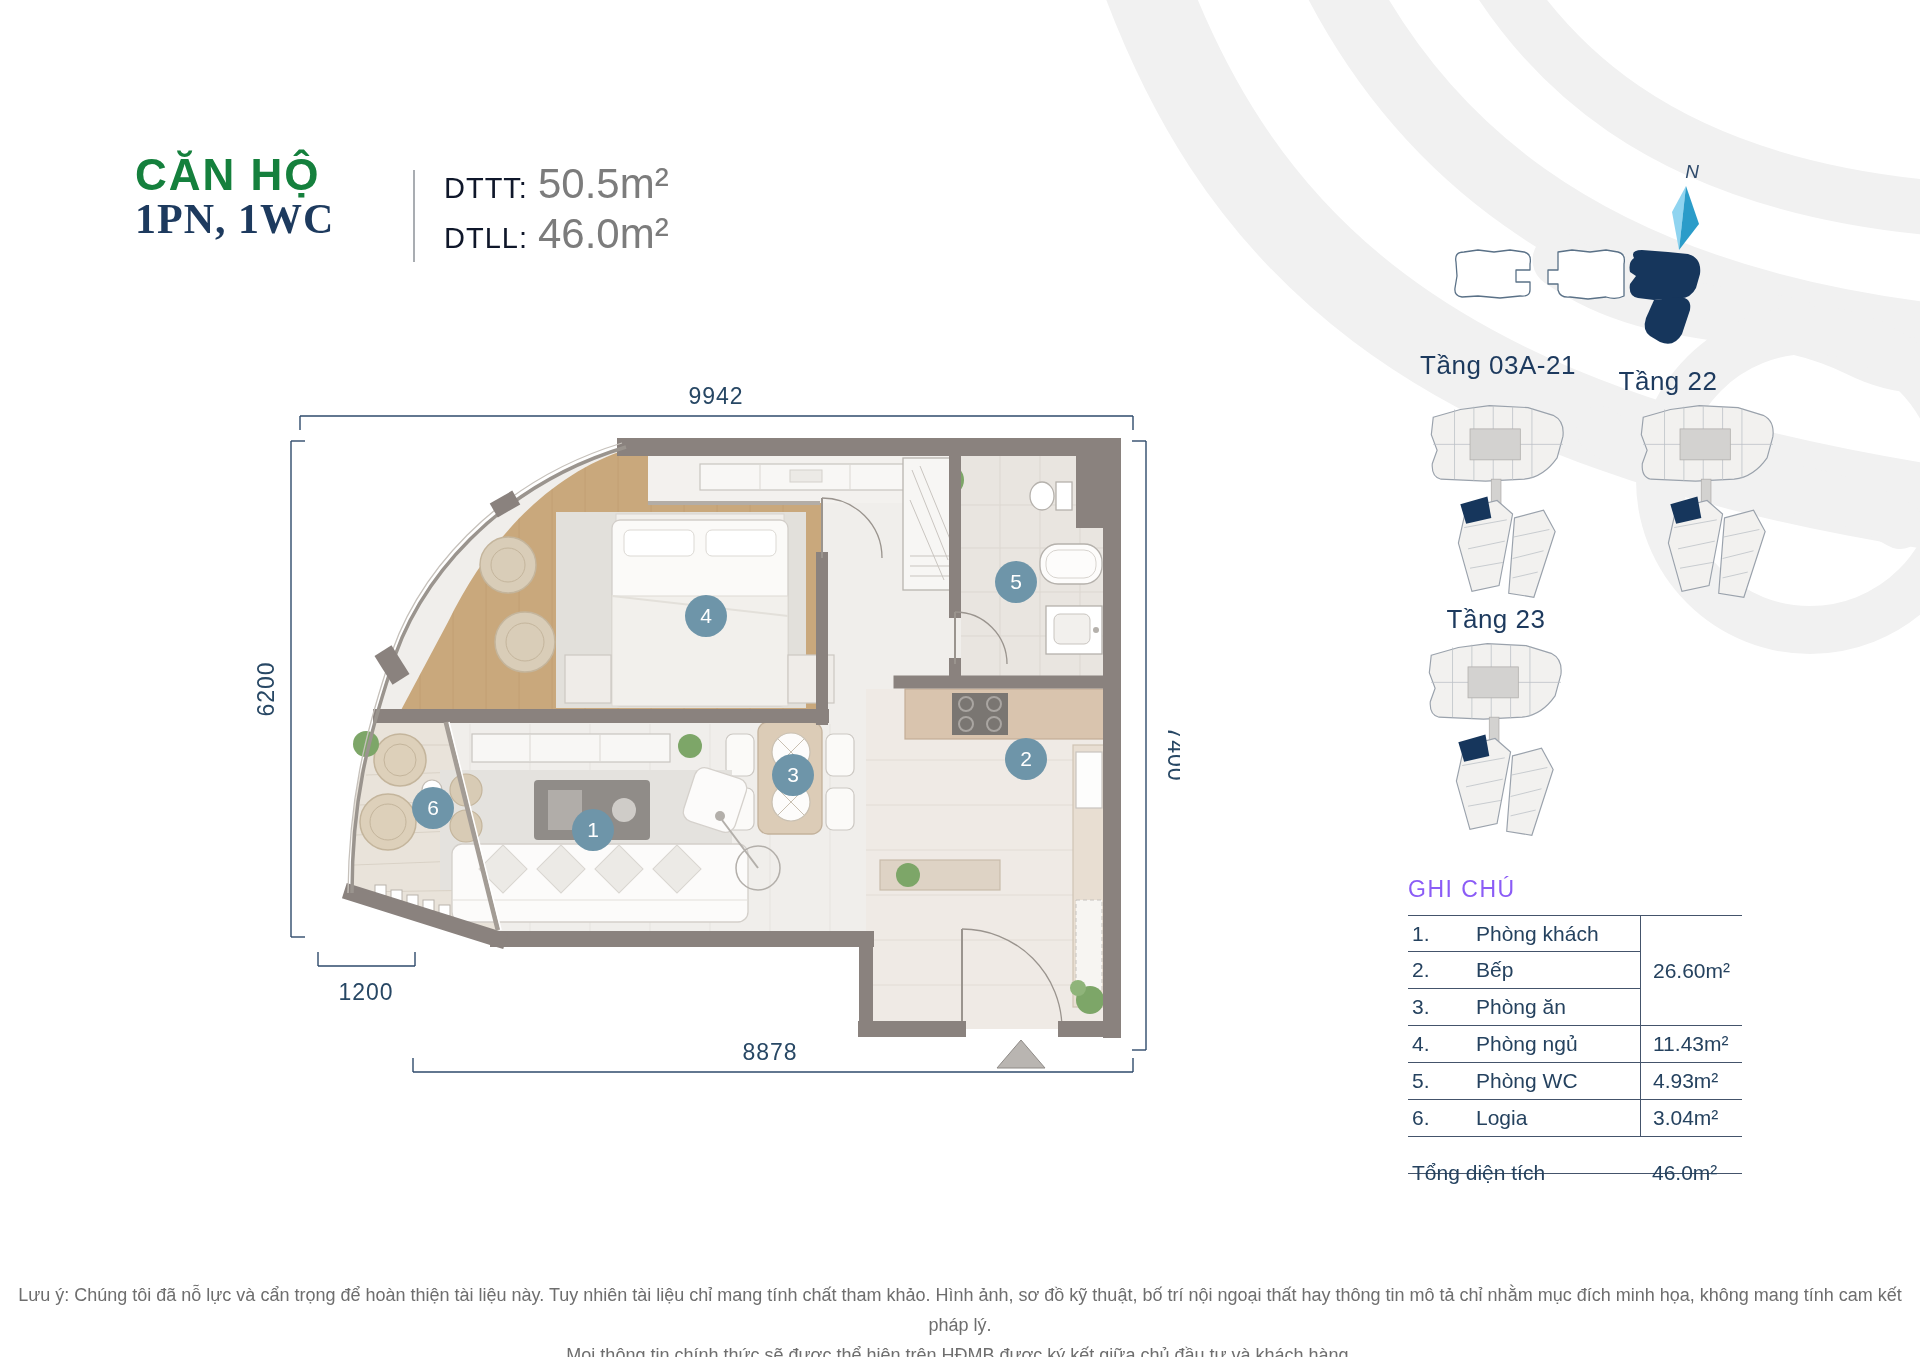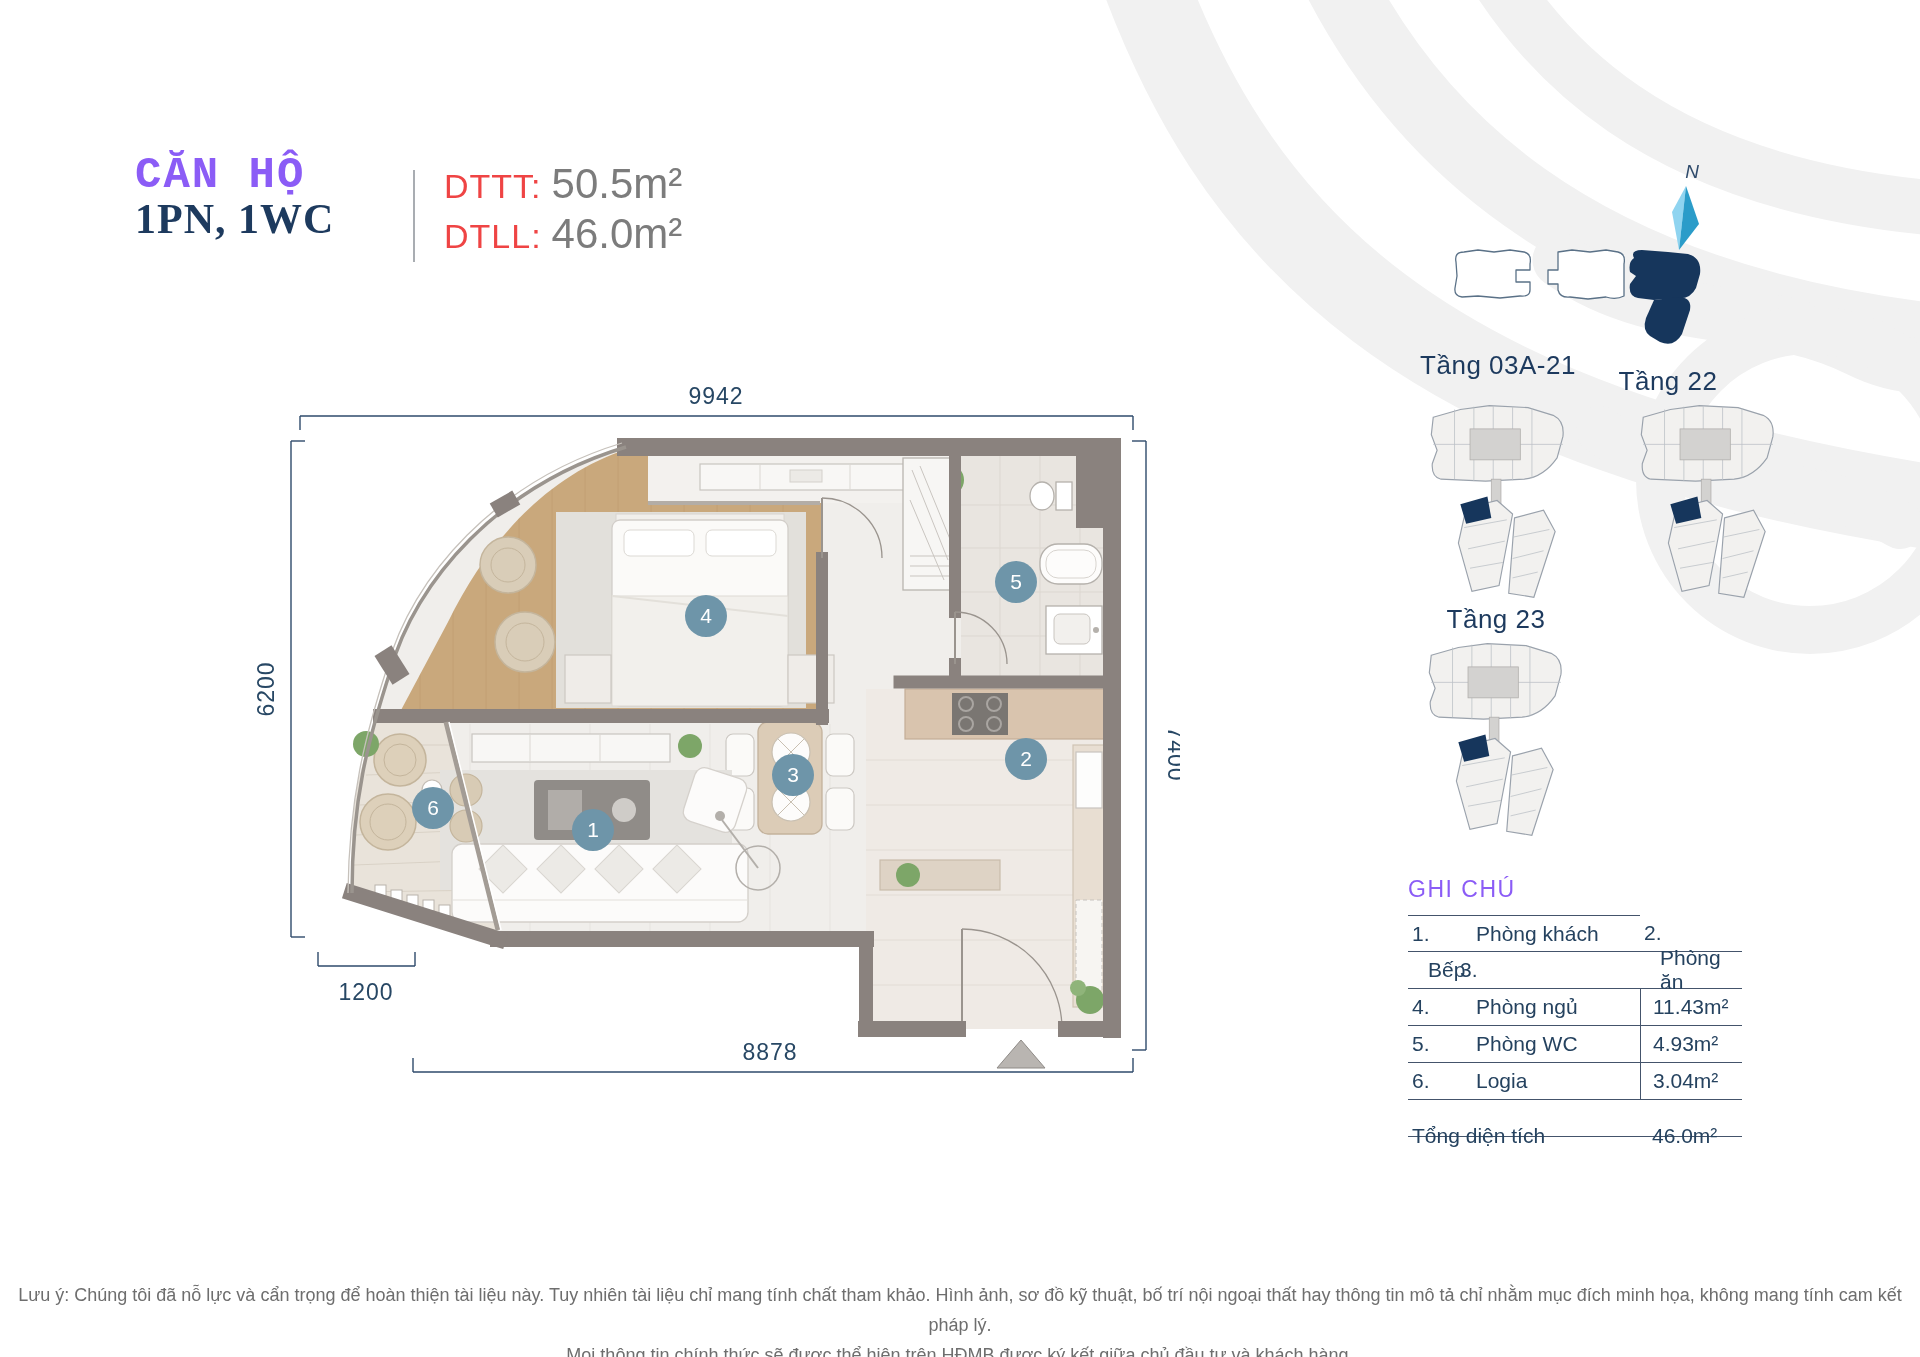--- a/index.html
+++ b/index.html
@@ -6,33 +6,33 @@
   body{
     width:1920px;height:1357px;position:relative;overflow:hidden;
     background:#ffffff;
     font-family:"Liberation Sans", sans-serif;
     color:#1d3a5e;
   }
   .abs{position:absolute;}
   
   .title-block{left:135px;top:152px;width:300px;}
   .title-l1{
-    font-family:Liberation Mono, monospace;
+    font-family:Liberation Sans, sans-serif;
     font-size:44px;font-weight:600;letter-spacing:2px;
-    color:#8b5cf6;line-height:1.05;
+    color:#15803d;line-height:1.05;
   }
   .title-l2{
     font-family:"Liberation Serif", serif;
     font-size:42px;font-weight:600;letter-spacing:1px;
     color:#1d3a5e;line-height:1.0;
   }
   .title-divider{left:413px;top:170px;width:2px;height:92px;background:#a9adb2;}
   .area-block{left:444px;top:160px;}
   .area-row{display:flex;align-items:baseline;gap:10px;height:50px;}
-  .area-label{font-size:34px;color:#ef4444;letter-spacing:1px;}
+  .area-label{font-size:29px;color:#0f172a;letter-spacing:1px;}
   .area-value{font-size:42px;color:#7c7c7c;}
   
   .floor-label{font-size:26px;color:#1d3a5e;text-align:center;letter-spacing:0.5px;}
   
   .legend-title{left:1408px;top:876px;font-size:23px;letter-spacing:1.5px;color:#8b5cf6;}
   .legend-table{
     left:1408px;top:915px;width:334px;
     display:grid;grid-template-columns:48px 184px 102px;
     grid-auto-rows:37px;
     font-size:21px;color:#25425f;
@@ -457,20 +457,21 @@
     <use href="#keyplan"></use>
   </svg>
 <svg class="abs" style="left:1424px;top:634px;" width="148" height="208">
     <use href="#keyplan"></use>
   </svg>
 
 <div class="abs legend-title">GHI CHÚ</div>
 <div class="abs legend-table">
   <div class="cell c-no bt bb">1.</div>
   <div class="cell c-label bt bb">Phòng khách</div>
+  <div class="cell c-val bt bb bl vgroup">26.60m²</div>
 
   <div class="cell c-no bb">2.</div>
   <div class="cell c-label bb">Bếp</div>
 
   <div class="cell c-no bb">3.</div>
   <div class="cell c-label bb">Phòng ăn</div>
 
   <div class="cell c-no bb">4.</div>
   <div class="cell c-label bb">Phòng ngủ</div>
   <div class="cell c-val bb bl">11.43m²</div>

